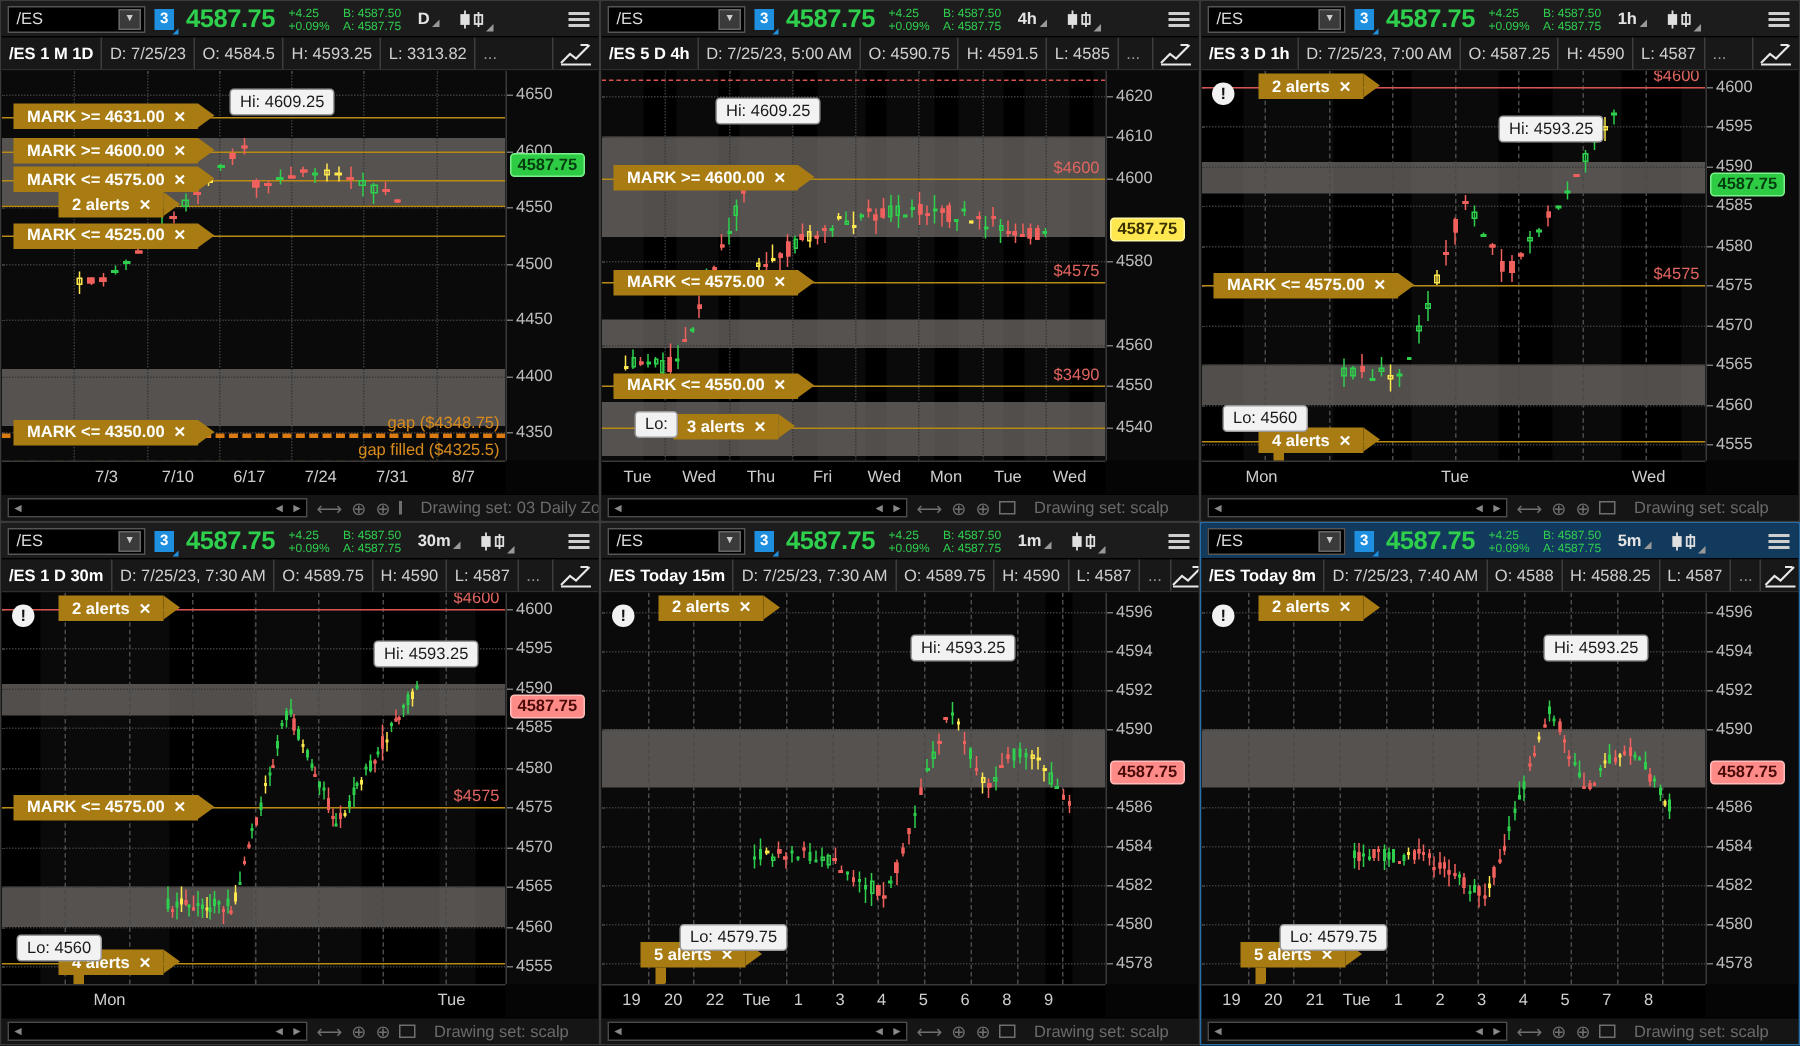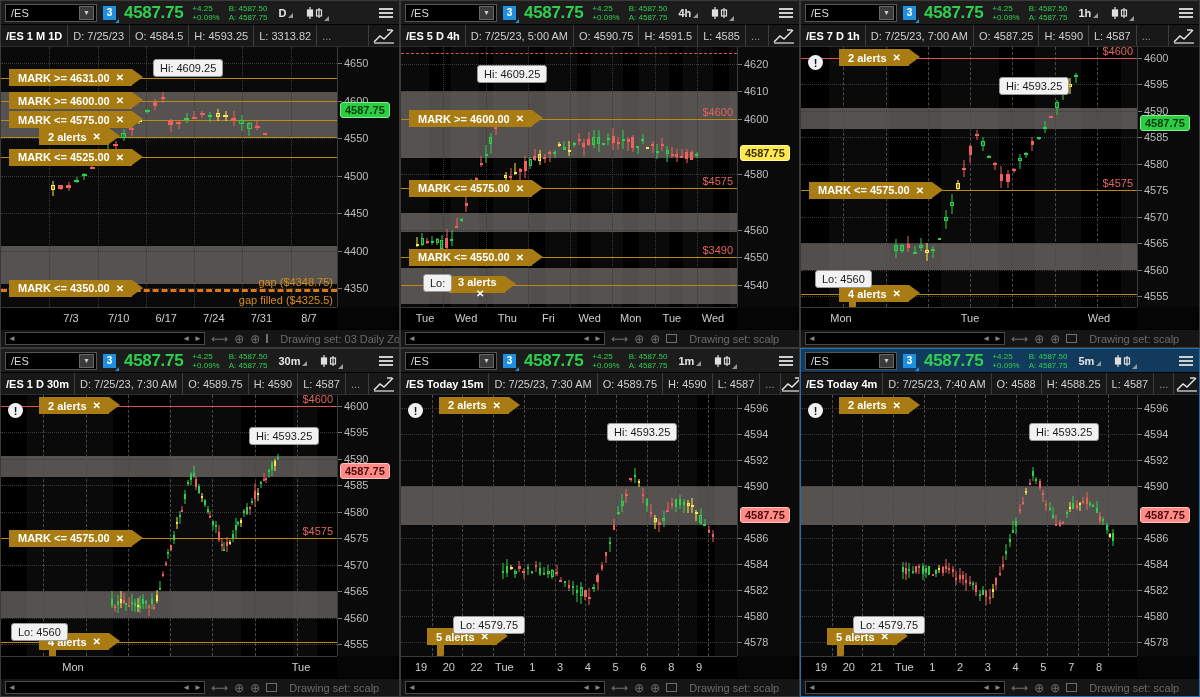--- a/index.html
+++ b/index.html
@@ -744,21 +744,21 @@
             <span class="x">✕</span>
           </div>
           <div class="flag" style="left:8px;top:132.6px;">
             <span>MARK &lt;= 4575.00</span>
             <span class="x">✕</span>
           </div>
           <div class="flag" style="left:8px;top:201.7px;">
             <span>MARK &lt;= 4550.00</span>
             <span class="x">✕</span>
           </div>
-          <div class="flag" style="left:48px;top:229.4px;flex-direction:column;">
+          <div class="flag" style="left:48px;top:229.4px;">
             <span>3 alerts</span>
             <span class="x">✕</span>
           </div>
           <div class="bubble" style="left:76px;top:18px;">Hi: 4609.25</div>
           <div class="bubble" style="left:22px;top:227.10638297872342px;">Lo:</div>
         </div>
         <div class="yaxis">
           <div class="ytick" style="top:16.595744680851062px;">4620</div>
           <div class="ytick" style="top:44.25531914893617px;">4610</div>
           <div class="ytick" style="top:71.91489361702128px;">4600</div>
@@ -813,21 +813,21 @@
               <rect x="11.5" y="4" width="5" height="6"></rect>
             </g>
           </svg></div>
         <div class="hamb">
           <i></i>
           <i></i>
           <i></i>
         </div>
       </div>
       <div class="ohlc">
-        <div class="cell title">/ES 7 D 1h</div>
+        <div class="cell title">/ES 3 D 1h</div>
         <div class="cell">D: 7/25/23, 7:00 AM</div>
         <div class="cell">O: 4587.25</div>
         <div class="cell">H: 4590</div>
         <div class="cell">L: 4587</div>
         <div class="cell dots">...</div>
         <div class="trendico">
           <svg width="22" height="16" viewBox="0 0 22 16">
             <polyline points="1,14 7,8 11,11 20,2" stroke="#e8e8e8" stroke-width="1.4" fill="none"></polyline>
             <line x1="19" y1="2" x2="14" y2="2" stroke="#e8e8e8" stroke-width="1.4"></line>
             <line x1="1" y1="15" x2="21" y2="15" stroke="#e8e8e8" stroke-width="1.2"></line>
@@ -1736,21 +1736,21 @@
               <rect x="11.5" y="4" width="5" height="6"></rect>
             </g>
           </svg></div>
         <div class="hamb">
           <i></i>
           <i></i>
           <i></i>
         </div>
       </div>
       <div class="ohlc">
-        <div class="cell title">/ES Today 4m</div>
+        <div class="cell title">/ES Today 8m</div>
         <div class="cell">D: 7/25/23, 7:40 AM</div>
         <div class="cell">O: 4588</div>
         <div class="cell">H: 4588.25</div>
         <div class="cell">L: 4587</div>
         <div class="cell dots">...</div>
         <div class="trendico">
           <svg width="22" height="16" viewBox="0 0 22 16">
             <polyline points="1,14 7,8 11,11 20,2" stroke="#e8e8e8" stroke-width="1.4" fill="none"></polyline>
             <line x1="19" y1="2" x2="14" y2="2" stroke="#e8e8e8" stroke-width="1.4"></line>
             <line x1="1" y1="15" x2="21" y2="15" stroke="#e8e8e8" stroke-width="1.2"></line>

